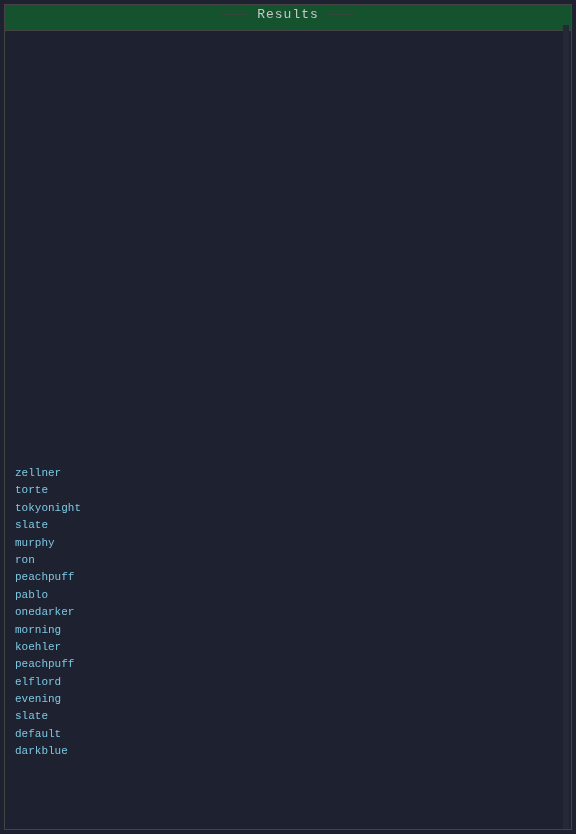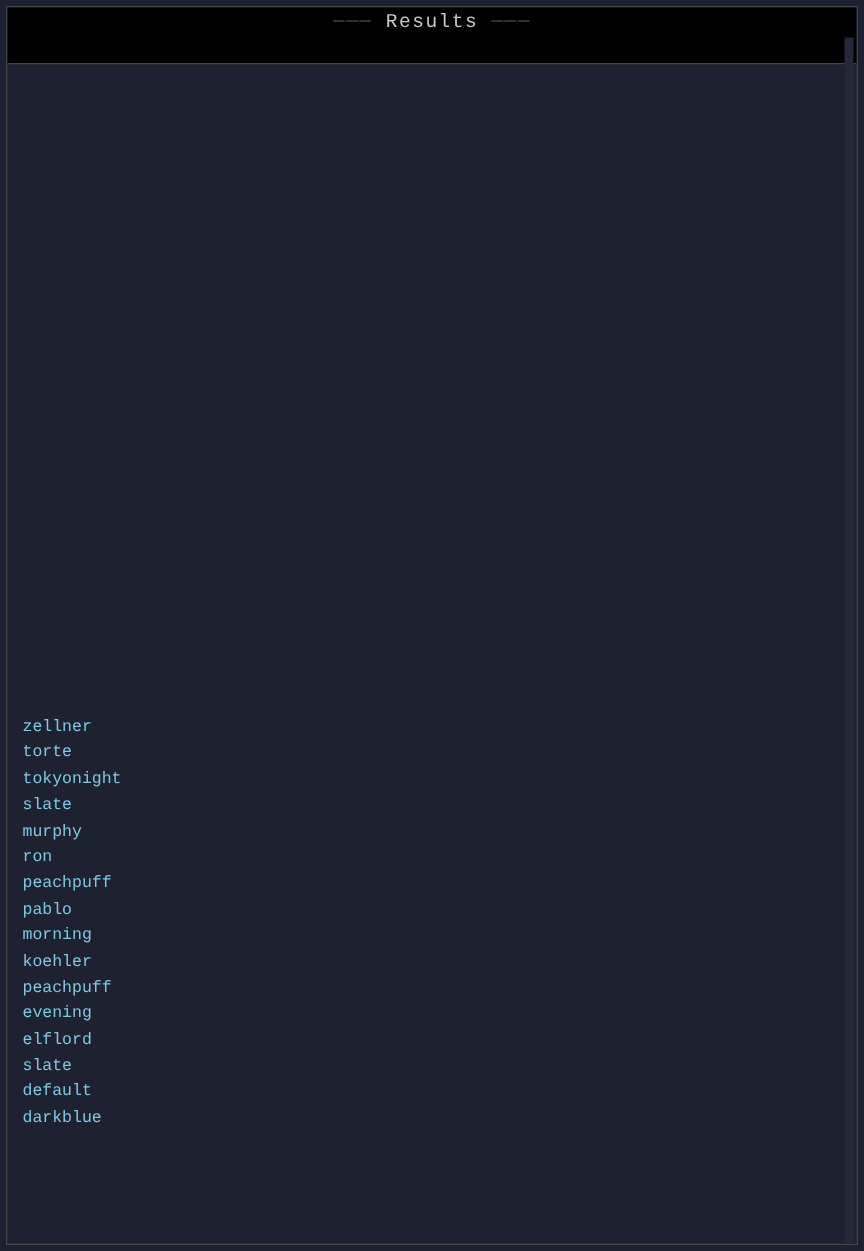--- a/index.html
+++ b/index.html
@@ -24,26 +24,26 @@
       flex: 1;
       display: flex;
       flex-direction: column;
       border: 1px solid #444;
       margin: 4px;
       position: relative;
     }
 
     .panel-header {
       text-align: center;
-      padding: 2px 0 20px 0;
+      padding: 2px 0 8px 0;
       color: #c8c8c8;
       font-size: 13px;
       letter-spacing: 1px;
       border-bottom: 1px solid #444;
-      background: #000000;
+      background: #14532d;
       position: relative;
     }
 
     .panel-header::before {
       content: '─── ';
       color: #444;
     }
 
     .panel-header::after {
       content: ' ───';
@@ -94,25 +94,26 @@
     <div class="empty-space"></div>
     <ul class="item-list">
     <li>zellner</li>
         <li>torte</li>
         <li>tokyonight</li>
         <li>slate</li>
         <li>murphy</li>
         <li>ron</li>
         <li>peachpuff</li>
         <li>pablo</li>
+        <li>onedarker</li>
         <li>morning</li>
         <li>koehler</li>
         <li>peachpuff</li>
+        <li>elflord</li>
         <li>evening</li>
-        <li>elflord</li>
         <li>slate</li>
         <li>default</li>
         <li>darkblue</li>
       </ul>
   </div>
   <div class="scrollbar">
     
   </div>
 </div>
 

